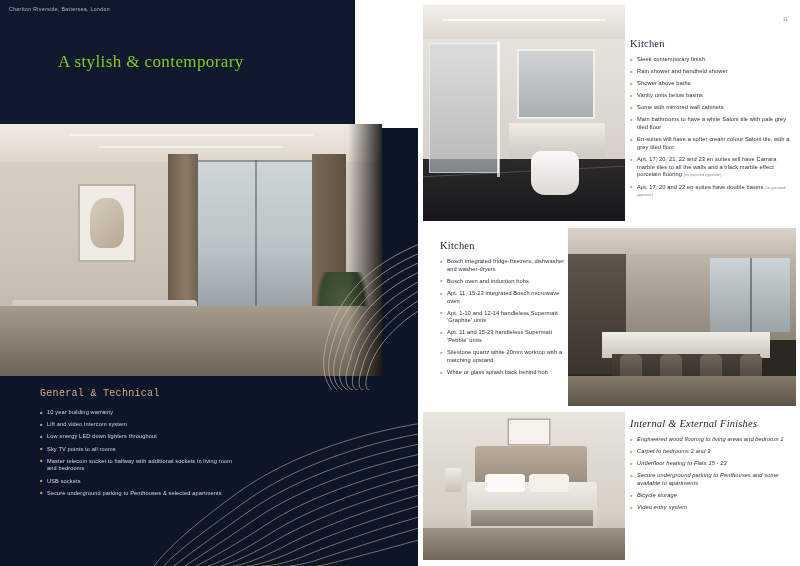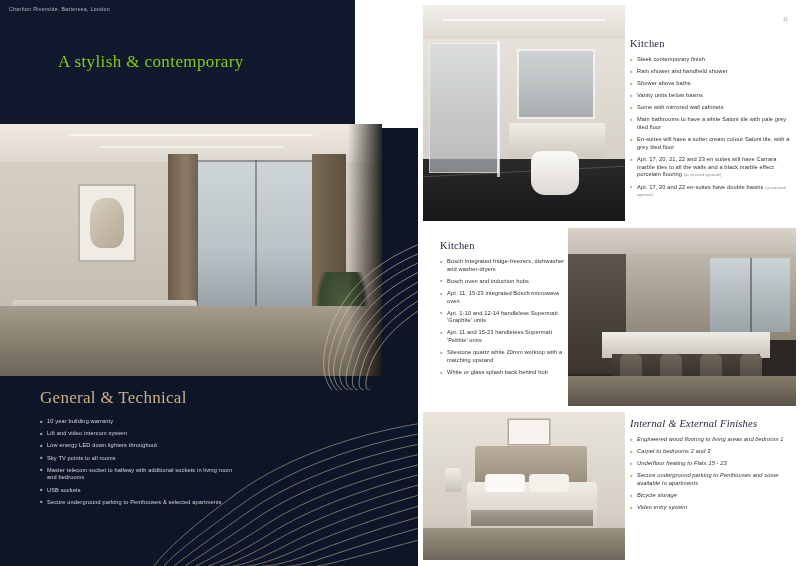--- a/index.html
+++ b/index.html
@@ -170,22 +170,22 @@
     overflow: hidden;
     pointer-events: none;
   }
 
   .general-block {
     position: absolute;
     left: 40px; top: 388px;
     width: 200px;
   }
   .gen-title {
-    font-family: Liberation Serif, serif;
-    font-size: 17px;
+    font-family: Liberation Mono, monospace;
+    font-size: 10px;
     color: #cdb183;
     letter-spacing: .3px;
     margin-bottom: 10px;
   }
   .gen-list { list-style: none; margin: 0; padding: 0; }
   .gen-list li {
     position: relative;
     font-size: 5.6px;
     line-height: 7.6px;
     color: #d7d9e0;

